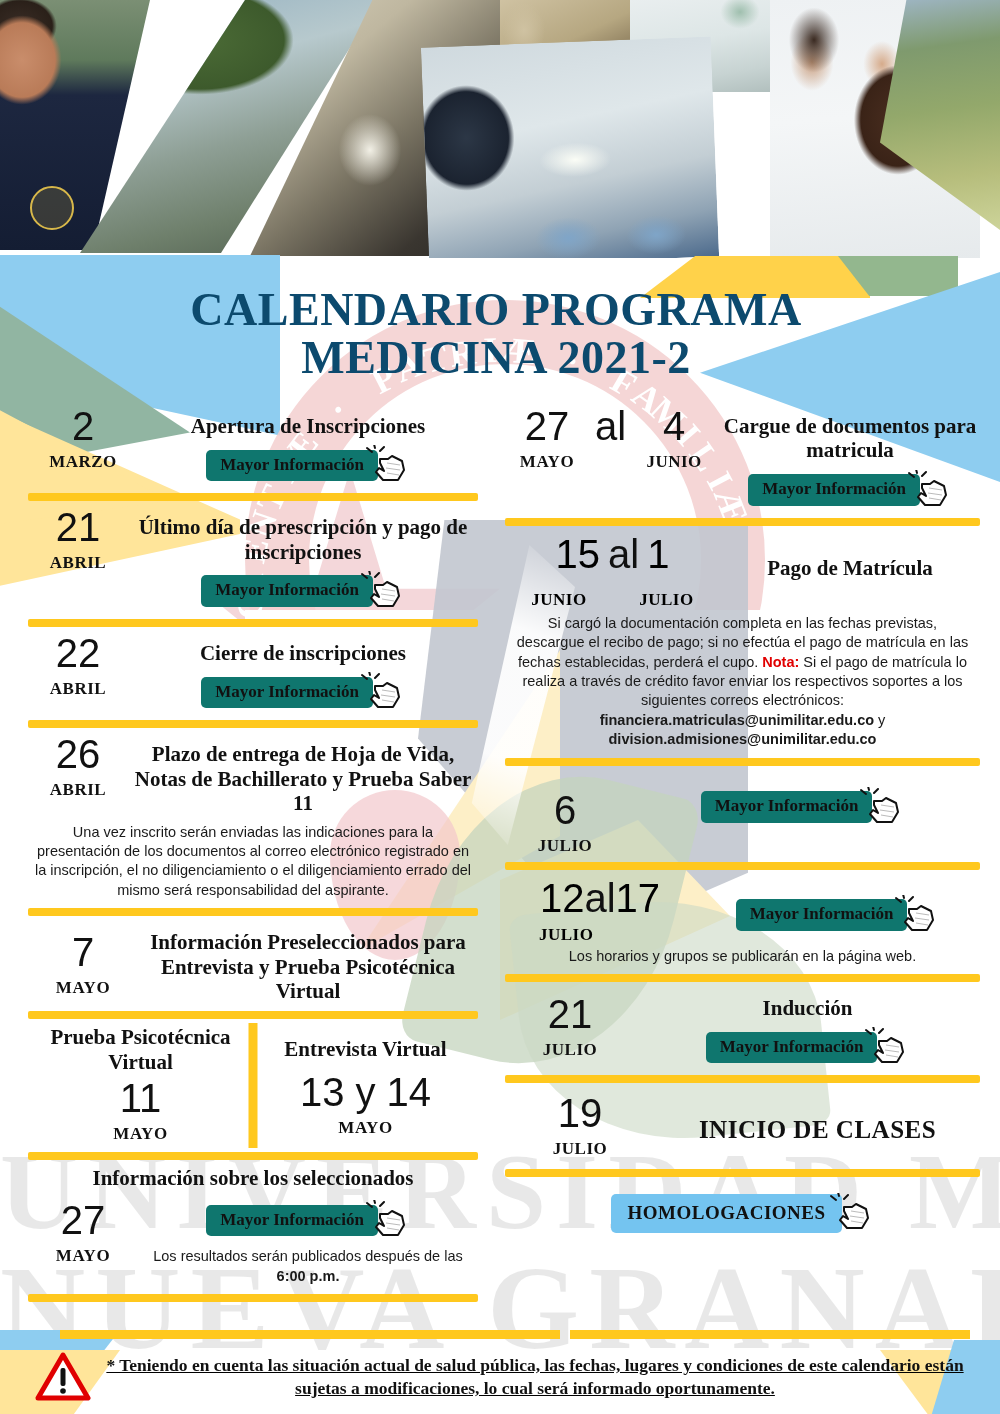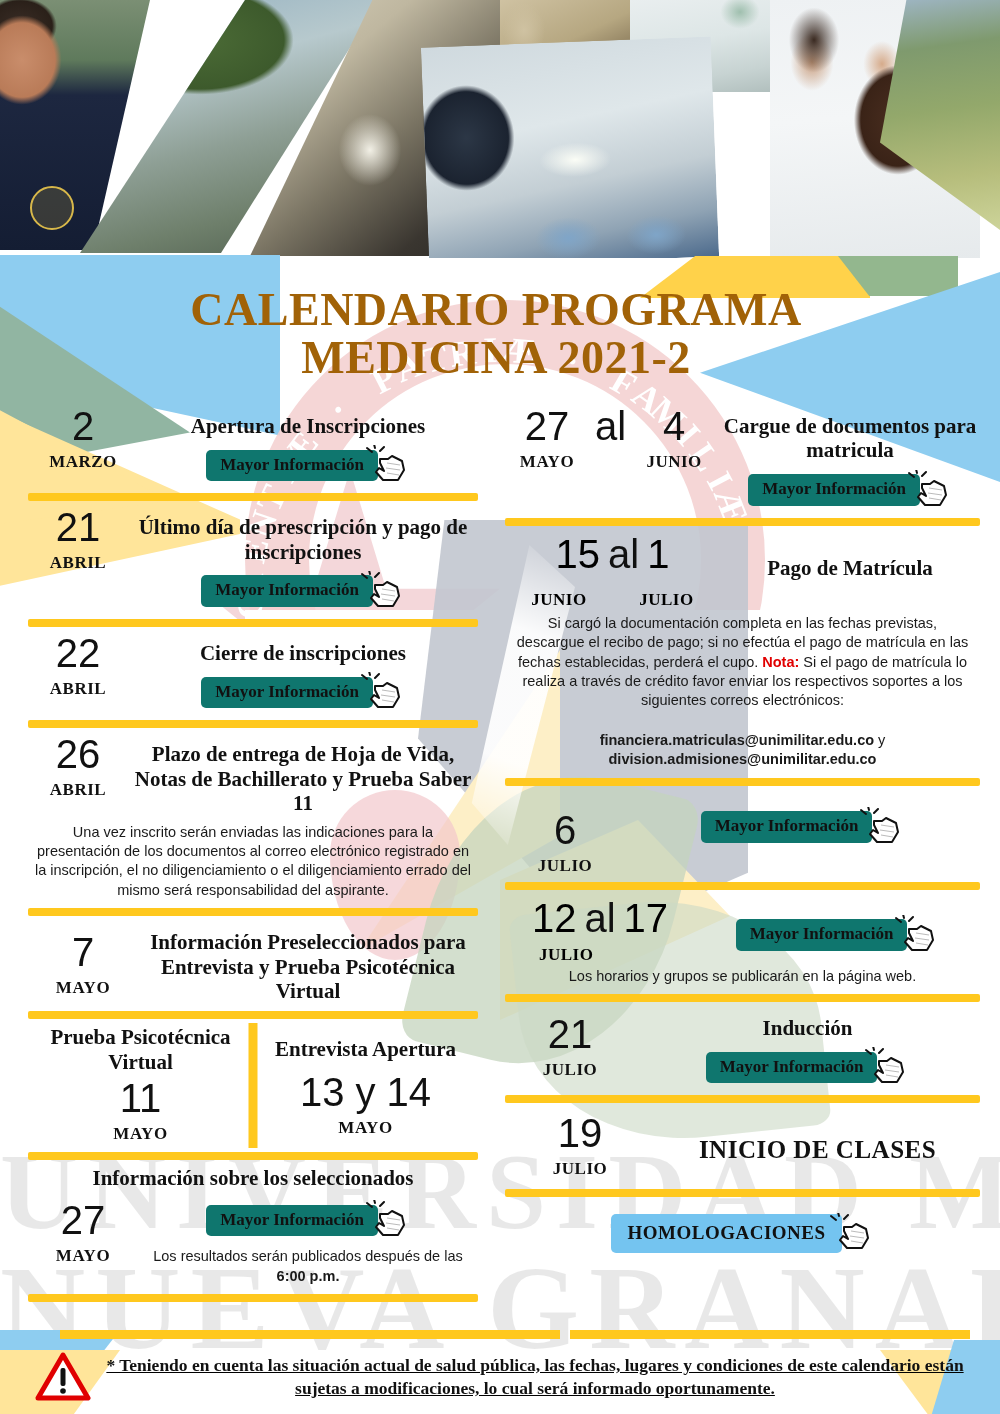--- a/index.html
+++ b/index.html
@@ -195,21 +195,21 @@
   }
   .wm-arc span { position:absolute; transform-origin:center; }
 
   
   #content { position:absolute; inset:0; }
 
   #title {
     position:absolute; top:286px; left:0; width:992px;
     text-align:center; line-height:1.04;
     font-family:"Liberation Serif", serif;
-    font-weight:700; font-size:46px; color:#a16207;
+    font-weight:700; font-size:46px; color:#0c4a6e;
     letter-spacing:.5px;
   }
   #title .l2 { display:block; }
 
   .col { position:absolute; }
   #colL { left:28px;  top:400px; width:450px; }
   #colR { left:505px; top:400px; width:475px; }
 
   .hr { height:8px; background:#ffc81e; border-radius:2px; margin:0; }
 
@@ -461,21 +461,21 @@
         <div class="two-up" style="position:relative">
           <div class="vdiv"></div>
           <div>
             <div class="evt">Prueba Psicotécnica Virtual</div>
             <div class="datecell" style="width:100%;margin-top:4px">
               <span class="dnum">11</span>
               <span class="dmon">MAYO</span>
             </div>
           </div>
           <div>
-            <div class="evt" style="padding-top:12px">Entrevista Apertura</div>
+            <div class="evt" style="padding-top:12px">Entrevista Virtual</div>
             <div class="datecell" style="width:100%;margin-top:10px">
               <span class="dnum">13 y 14</span>
               <span class="dmon">MAYO</span>
             </div>
           </div>
         </div>
       </div>
       <div class="hr"></div>
 
       <div class="row">
@@ -544,21 +544,21 @@
             <div style="display:flex;justify-content:space-around;margin-top:6px">
               <span class="dmon">JUNIO</span>
               <span class="dmon">JULIO</span>
             </div>
           </div>
           <div class="bodycell" style="padding-top:16px">
             <div class="evt">Pago de Matrícula</div>
           </div>
         </div>
         <div class="note" style="text-align:center;padding:0 8px;margin-top:4px"><span>Si cargó la documentación completa en las fechas previstas, descargue el recibo de pago; si no efectúa el pago de matrícula en las fechas establecidas, perderá el cupo. </span><span class="red">Nota:</span><span> Si el pago de matrícula lo realiza a través de crédito favor enviar los respectivos soportes a los siguientes correos electrónicos:</span></div>
-        <div class="note" style="text-align:center;margin-top:20px"><b>financiera.matriculas@unimilitar.edu.co</b><span> y </span><br><b>division.admisiones@unimilitar.edu.co</b></div>
+        <div class="note" style="text-align:center;margin-top:0"><b>financiera.matriculas@unimilitar.edu.co</b><span> y </span><br><b>division.admisiones@unimilitar.edu.co</b></div>
       </div>
       <div class="hr"></div>
 
       <div class="row row-grid">
         <div class="datecell" style="width:120px;padding-top:18px">
           <span class="dnum">6</span>
           <span class="dmon">JULIO</span>
         </div>
         <div class="bodycell">
           <span class="btnwrap">
@@ -571,21 +571,21 @@
               </svg>
             </span>
           </span>
         </div>
       </div>
       <div class="hr"></div>
 
       <div class="row">
         <div class="range" style="align-items:flex-start">
           <div style="width:190px">
-            <div style="display:flex;justify-content:center;align-items:baseline;gap:8px">
+            <div style="display:flex;justify-content:center;align-items:baseline;gap:0">
               <span class="dnum">12</span>
               <span class="al" style="padding:0">al</span>
               <span class="dnum">17</span>
             </div>
             <div class="dmon" style="text-align:left;padding-left:34px;margin-top:4px">JULIO</div>
           </div>
           <div class="bodycell" style="padding-top:4px">
             <span class="btnwrap">
               <span class="pill">Mayor Información</span>
               <span class="hand">

